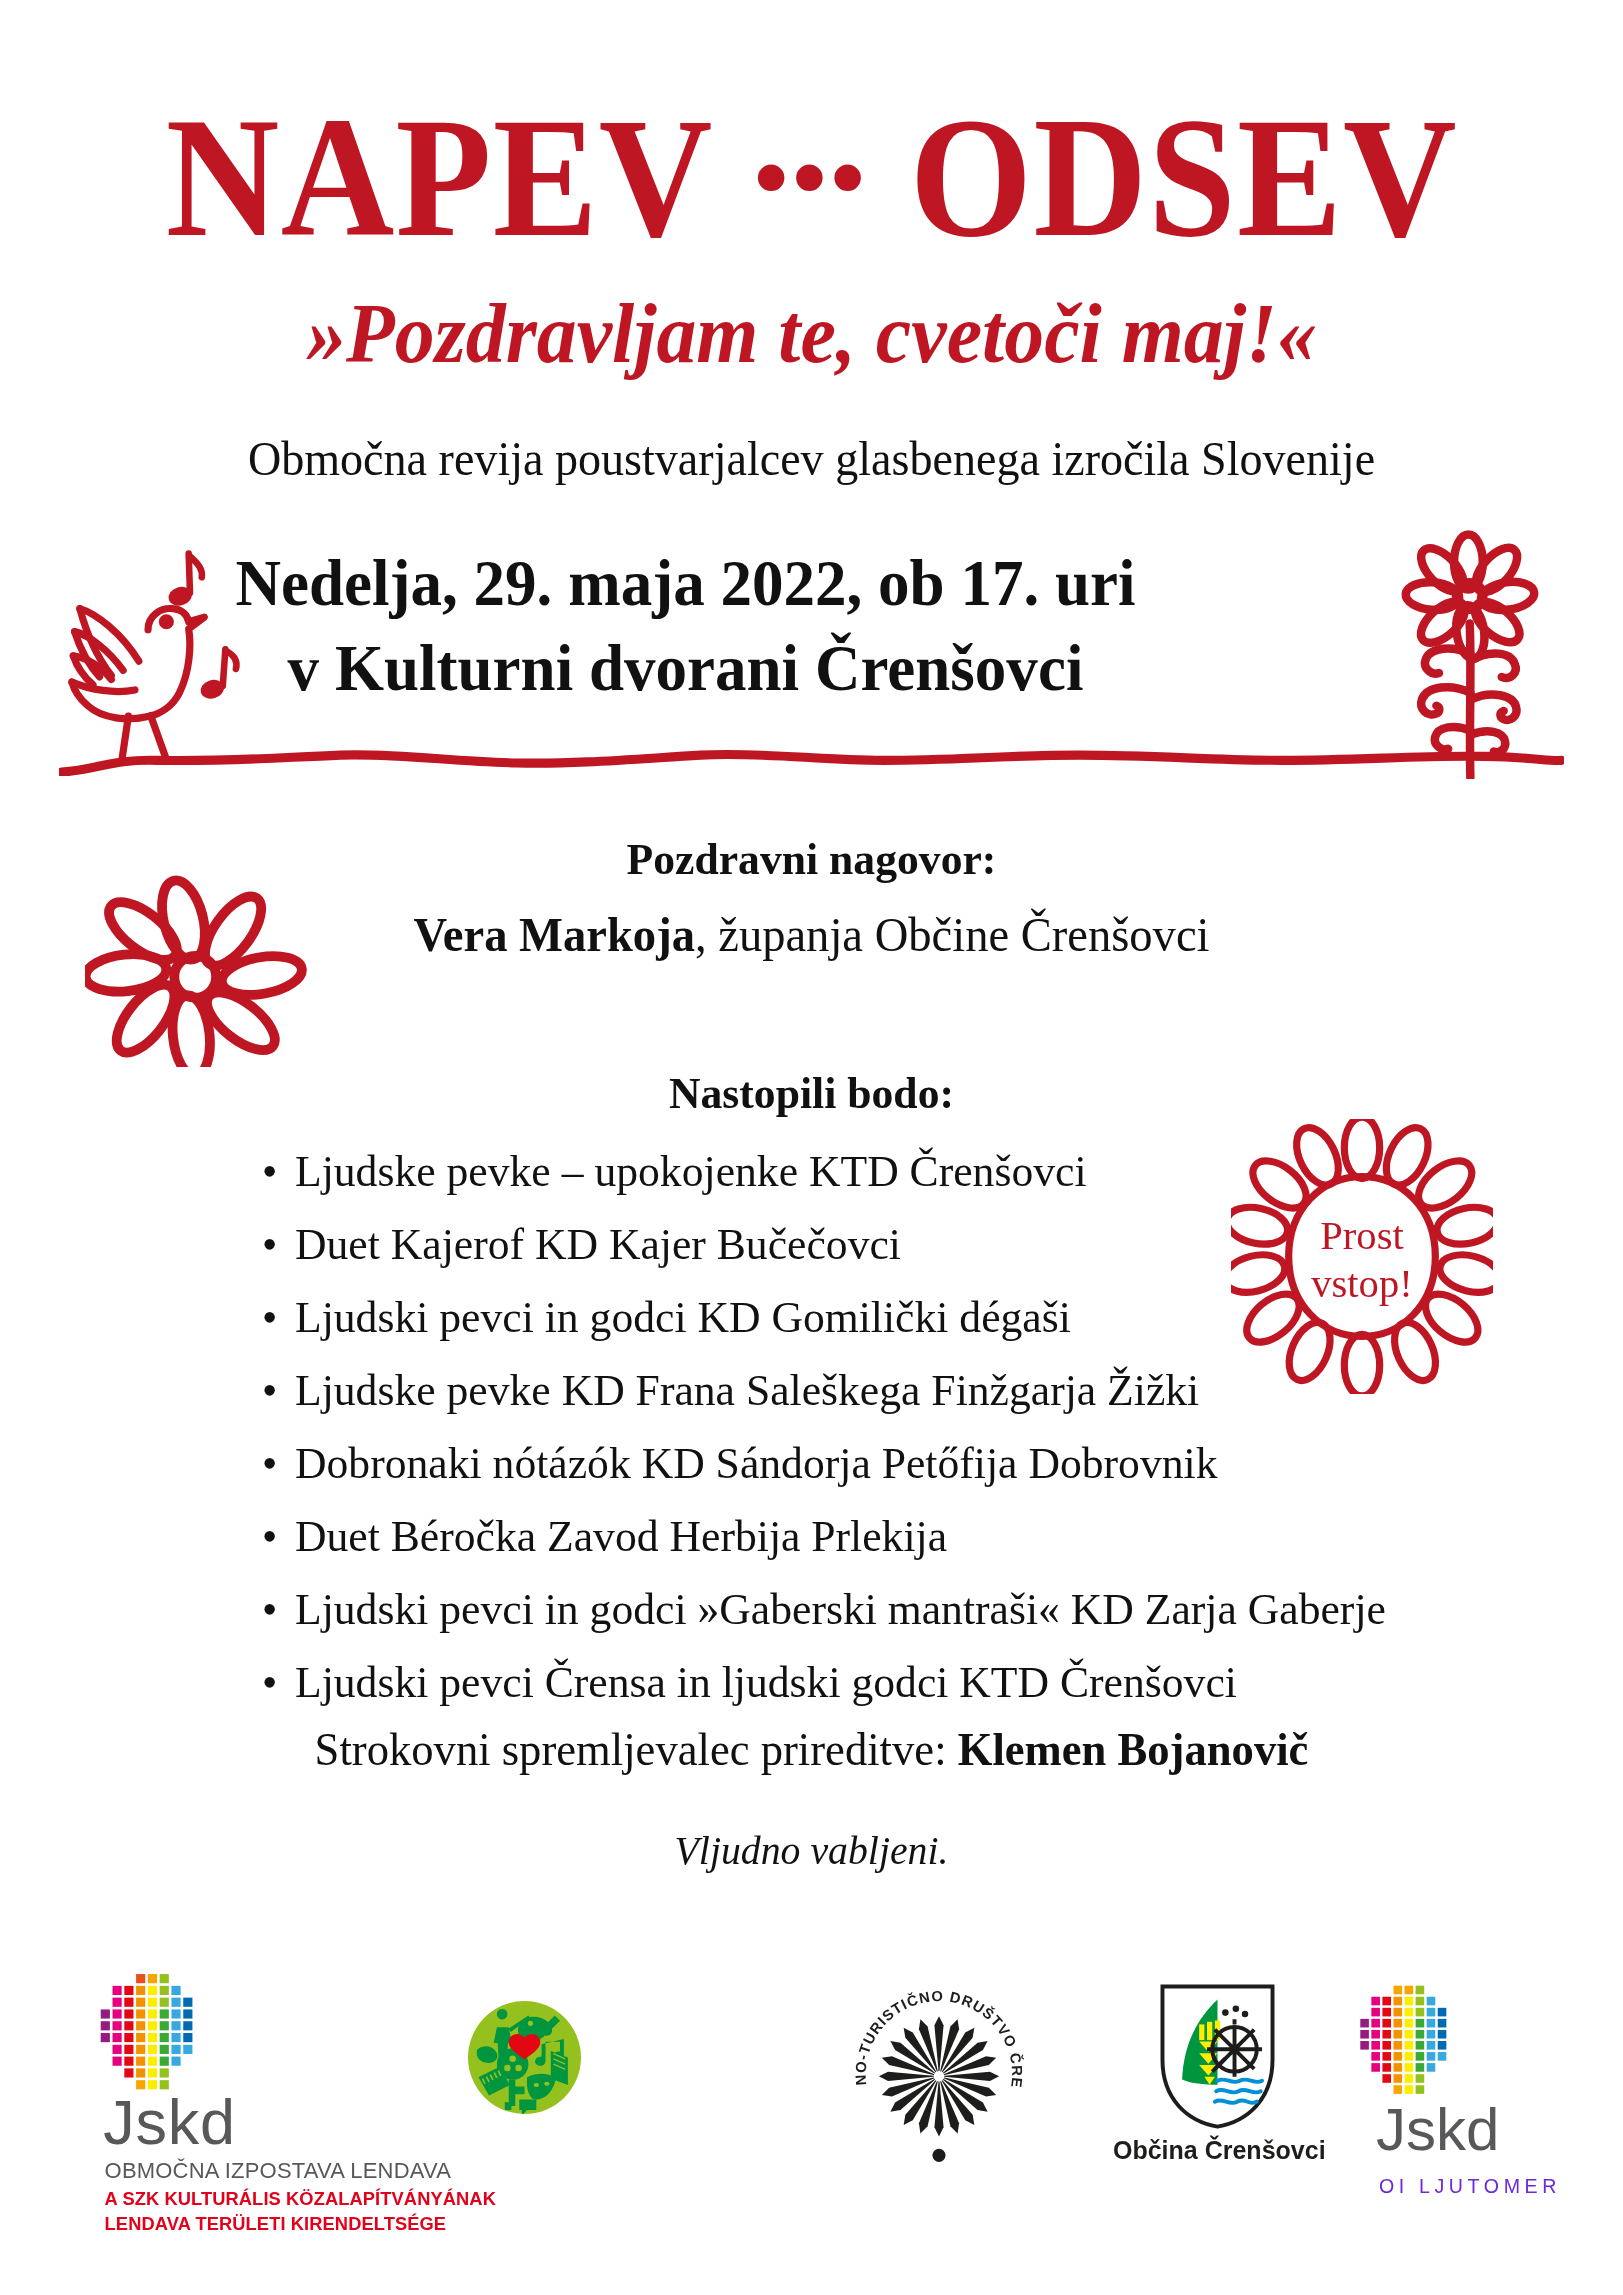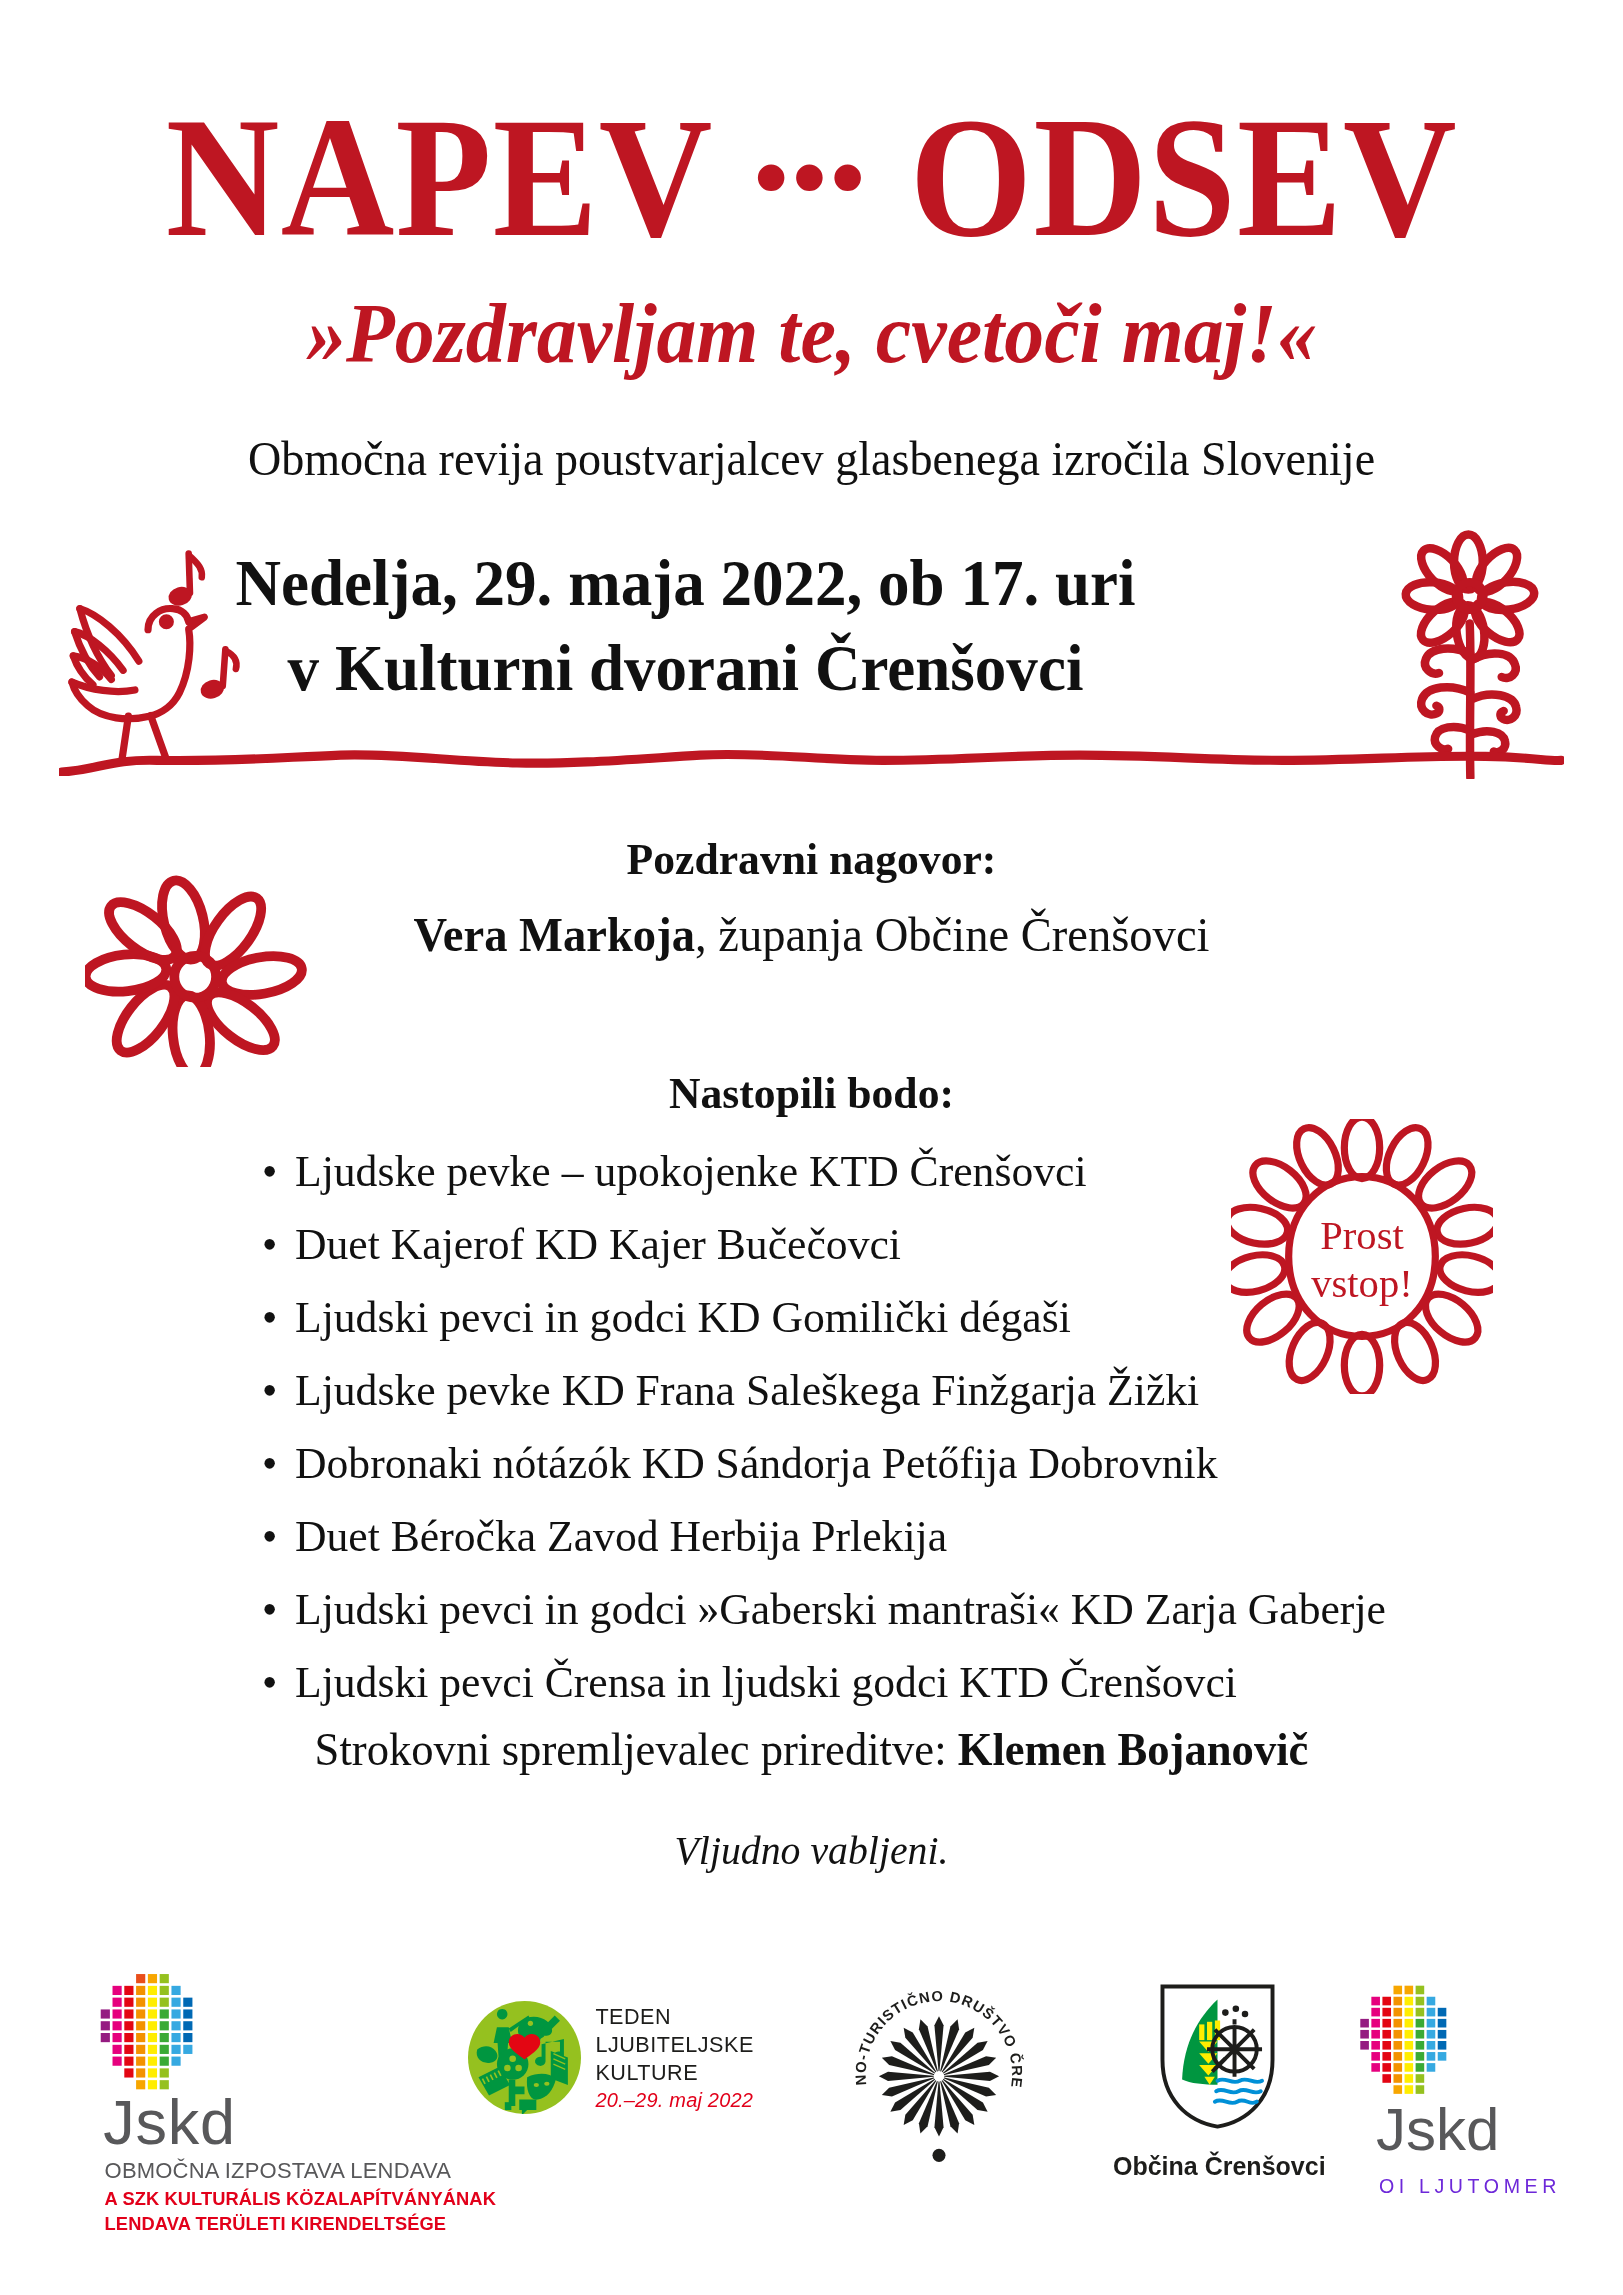--- a/index.html
+++ b/index.html
@@ -272,21 +272,21 @@
   
   .logo-ktd { left: 841px; top: 6.5px; width: 209px; }
 
   
   .logo-obcina { left: 1113px; top: 10.5px; width: 209px; text-align: center; }
   .obcina-name {
     font-family: "Liberation Sans", "DejaVu Sans", sans-serif;
     font-weight: bold;
     font-size: 25px;
     color: #1d1d1b;
-    margin-top: 18px;
+    margin-top: 2px;
     white-space: nowrap;
   }
 
   
   .logo-jskd-ljutomer { left: 1345px; top: 11.8px; width: 196px; }
   .jskd2-word {
     font-family: "Liberation Sans", "DejaVu Sans", sans-serif;
     font-weight: 300;
     font-size: 60px;
     color: #58585a;
@@ -572,26 +572,20 @@
           <ellipse cx="104" cy="128" rx="4" ry="3" fill="#95c11f"></ellipse>
           <ellipse cx="120" cy="126" rx="4" ry="3" fill="#95c11f"></ellipse>
 
           <path d="M78 150 h26 v16 h-14 l-8 8 v-8 h-4 Z"></path>
 
           <path d="M14 74 c10 -8 22 -6 28 2 c6 8 2 16 -8 18 c-12 2 -24 -6 -20 -20 Z"></path>
         </g>
         <path d="M86 56 c7 -10 24 -6 24 7 c0 11 -16 19 -24 26 c-8 -7 -24 -15 -24 -26
                  c0 -13 17 -17 24 -7 Z" fill="#e30613"></path>
       </svg>
-      <div class="tlk-text">
-        <div class="tlk-name">TEDEN</div>
-        <div class="tlk-name">LJUBITELJSKE</div>
-        <div class="tlk-name">KULTURE</div>
-        <div class="tlk-date">20.–29. maj 2022</div>
-      </div>
     </div>
 
     <div class="logo logo-ktd">
       <svg width="196" height="196" viewBox="0 0 300 300">
         <defs>
           <path id="ktdArc" d="M 40 170 A 112 112 0 1 1 260 170"></path>
         </defs>
         <text font-family="Liberation Sans, DejaVu Sans, sans-serif" font-size="22.5" font-weight="bold" fill="#1d1d1b" letter-spacing="1.6">
           <textPath href="#ktdArc" startOffset="50%" text-anchor="middle">KULTURNO-TURISTIČNO DRUŠTVO ČRENŠOVCI</textPath>
         </text>

